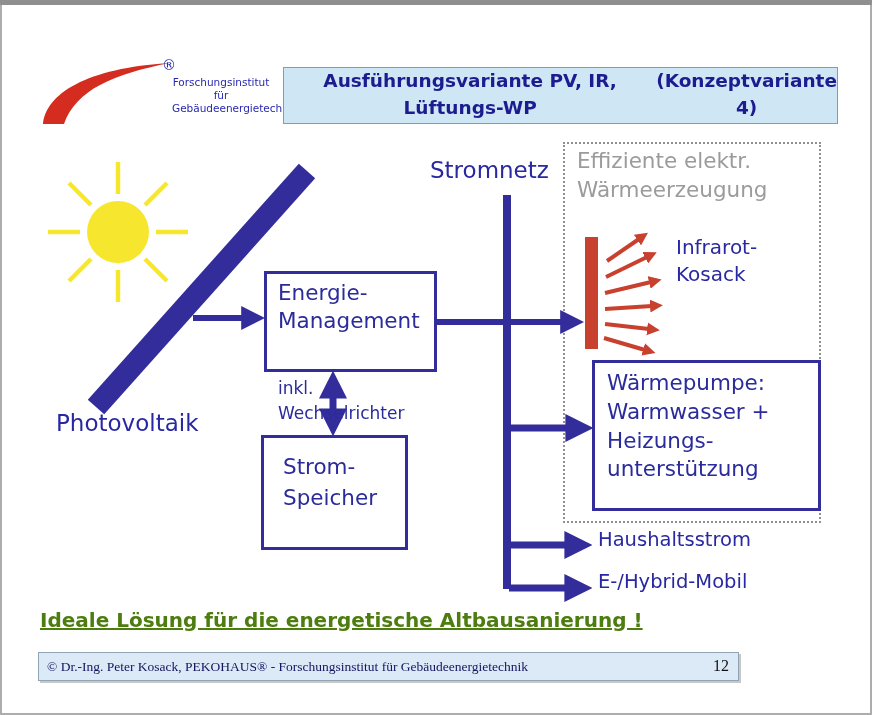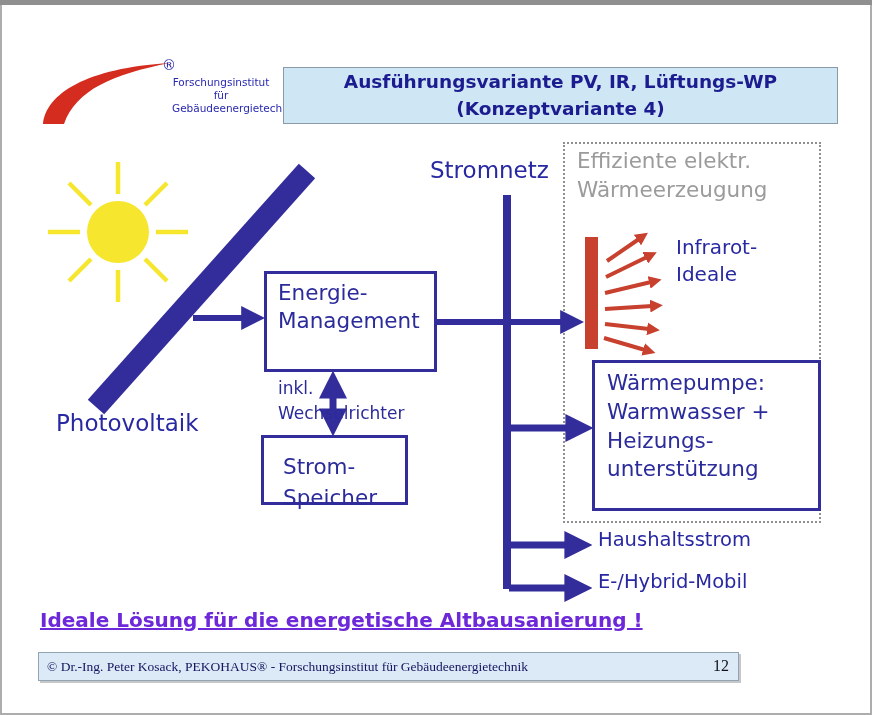--- a/index.html
+++ b/index.html
@@ -13,21 +13,21 @@
 
   
   .brand{left:56px;top:97px;font-size:22px;font-weight:bold;letter-spacing:.5px;}
   .brand .p1{color:#eea31d;}
   .brand .p2{color:#d42c1e;}
   .regmark{left:162px;top:57px;font-size:14px;color:#2a2aa8;}
   .institute{left:172px;top:76px;width:98px;text-align:center;font-size:10.5px;
     color:#2828b0;line-height:1.25;}
   .titlebox{
     left:283px;top:67px;width:553px;height:55px;background:#cfe7f4;
-    border:1px solid #8a9aa8;display:flex;flex-direction:column;justify-content:center;
+    border:1px solid #8a9aa8;display:flex;justify-content:center;
     text-align:center;font-size:18.5px;font-weight:bold;color:#1c1c90;line-height:1.45;
   }
 
   
   .lbl{color:#2828a2;}
   .stromnetz{left:430px;top:157px;font-size:23px;}
   .photovoltaik{left:56px;top:410px;font-size:23px;}
   .infrarot{left:676px;top:226px;font-size:20px;line-height:1.33;margin-top:8px;}
   .haushalt{left:598px;top:528px;font-size:19.5px;}
   .emobil{left:598px;top:570px;font-size:19.5px;}
@@ -37,27 +37,27 @@
     border:2.5px dotted #909090;box-sizing:border-box;
   }
   .dashedzone .zlabel{position:absolute;left:12px;top:2px;font-size:21.5px;
     color:#9b9b9b;line-height:1.35;}
 
   .dbox{position:absolute;background:#ffffff;border:3px solid #332d9b;
     color:#2b2b9b;box-sizing:border-box;}
   .embox{left:264px;top:271px;width:173px;height:101px;padding:5px 0 0 11px;
     font-size:21.5px;line-height:1.32;}
   .embox .small{font-size:17px;line-height:1.5;margin-top:40px;}
-  .stbox{left:261px;top:435px;width:147px;height:70px;padding:13px 0 0 19px;
+  .stbox{left:261px;top:435px;width:147px;height:115px;padding:13px 0 0 19px;
     font-size:21.5px;line-height:1.45;}
   .wpbox{left:592px;top:360px;width:229px;height:151px;padding:6px 0 0 12px;
     font-size:21.5px;line-height:1.34;}
 
   .headline{left:40px;top:608px;font-size:20px;font-weight:bold;
-    color:#6d28d9;text-decoration:underline;}
+    color:#4d7c0f;text-decoration:underline;}
 
   .footerbar{
     left:38px;top:652px;width:701px;height:29px;background:#dbeaf6;
     border:1px solid #90a4b4;box-sizing:border-box;
     box-shadow:2px 2px 0 rgba(130,130,130,.45);
     display:flex;align-items:center;
     font-family:"Liberation Serif",serif;color:#14145e;font-size:13.5px;
   }
   .footerbar .copy{padding-left:8px;}
   .footerbar .pnum{position:absolute;right:9px;top:4px;font-size:16px;color:#101018;}
@@ -153,21 +153,21 @@
     <div>Wärmepumpe:</div>
     <div>Warmwasser +</div>
     <div>Heizungs-</div>
     <div>unterstützung</div>
   </div>
 
   <div class="abs lbl stromnetz">Stromnetz</div>
   <div class="abs lbl photovoltaik">Photovoltaik</div>
   <div class="abs lbl infrarot">
     <div>Infrarot-</div>
-    <div>Ideale</div>
+    <div>Kosack</div>
   </div>
   <div class="abs lbl haushalt">Haushaltsstrom</div>
   <div class="abs lbl emobil">E-/Hybrid-Mobil</div>
 
   <div class="abs headline">Ideale Lösung für die energetische Altbausanierung !</div>
 
   <div class="abs footerbar">
     <span class="copy">©  Dr.-Ing. Peter Kosack, PEKOHAUS® - Forschungsinstitut für Gebäudeenergietechnik</span>
     <span class="pnum">12</span>
   </div>

